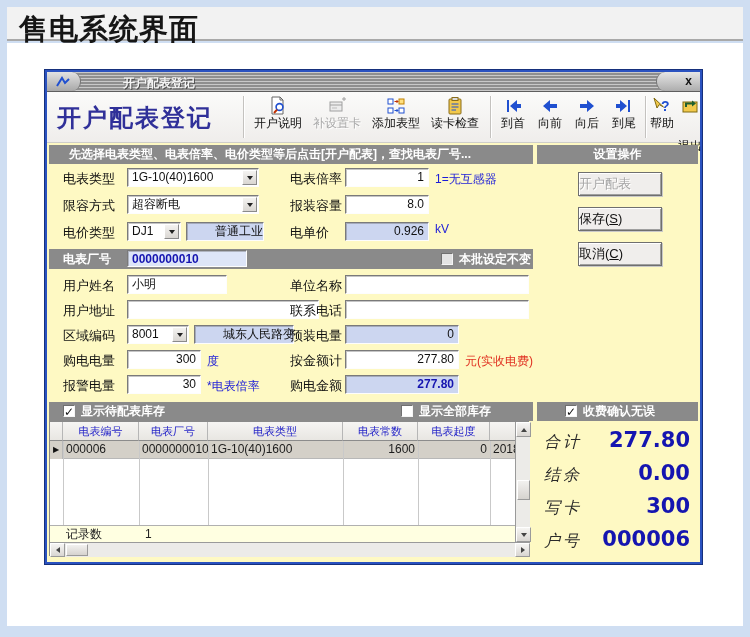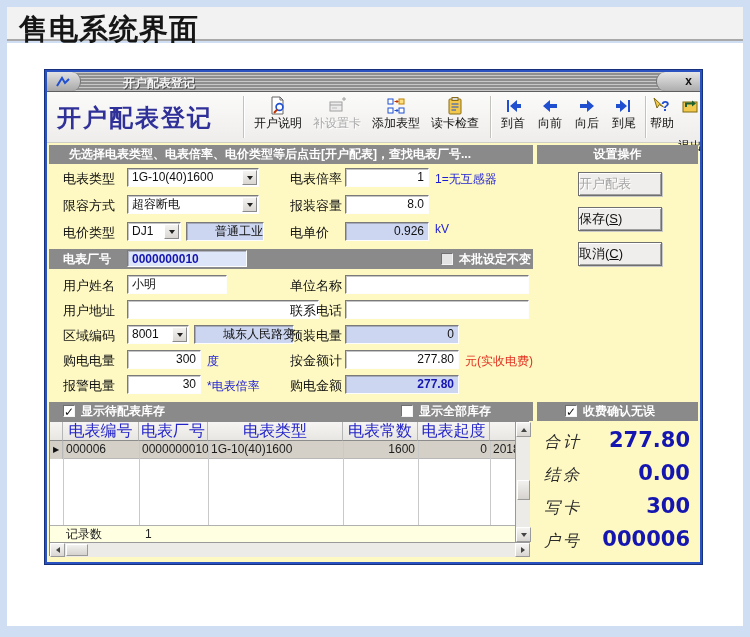--- a/index.html
+++ b/index.html
@@ -43,21 +43,21 @@
   .tri-down { width:0; height:0; border-left:3.5px solid transparent; border-right:3.5px solid transparent; border-top:4px solid #222; }
   .hint-blue { position:absolute; font-size:12px; color:#1c1cd8; white-space:nowrap; }
   .hint-red { position:absolute; font-size:12px; color:#e03020; white-space:nowrap; }
 
   .cb { display:inline-block; width:12px; height:12px; background:#ffffff; border:1px solid; border-color:#707070 #f5f5f5 #f5f5f5 #707070; vertical-align:middle; position:relative; cursor:pointer; }
   .cb.flat { background:#e4e4e4; }
   .cb-mark { position:absolute; left:0; top:-3px; font-family:"DejaVu Sans", sans-serif; font-size:12px; font-weight:bold; color:#111; }
 
   
   .tbl { position:absolute; left:2px; top:349px; width:480px; height:135px; background:#ffffff; border:1px solid #8a8a8a; }
-  .th { position:absolute; top:0; height:19px; background:linear-gradient(#f6f5f3,#e8e6e2); border-right:1px solid #b6b6b6; border-bottom:1px solid #8c8c8c; color:#2424c8; font-size:16px; text-align:center; line-height:18px; overflow:hidden; }
+  .th { position:absolute; top:0; height:19px; background:linear-gradient(#f6f5f3,#e8e6e2); border-right:1px solid #b6b6b6; border-bottom:1px solid #8c8c8c; color:#2424c8; font-size:11px; text-align:center; line-height:18px; overflow:hidden; }
   .trow { position:absolute; top:19px; height:18px; background:#d4d0c8; border-bottom:1px solid #b8b8b8; }
   .td { position:absolute; top:0; height:18px; font-size:12px; color:#1c1c1c; line-height:17px; padding:0 3px; overflow:hidden; white-space:nowrap; }
   .td.num { text-align:right; }
   .gline { position:absolute; top:19px; width:1px; background:#c9c9c9; }
   .tfoot { position:absolute; left:0; top:103px; width:465px; height:17px; background:#ffffe1; border-top:1px solid #b0b0b0; font-size:12px; color:#222; line-height:16px; }
   .selcell { position:absolute; left:0; top:0; width:13px; height:18px; border-right:1px solid #b8b8b8; background:#d4d0c8; font-size:8px; color:#111; text-align:center; line-height:17px; }
 
   .sbar { background:#ecebe8; position:absolute; }
   .sbtn { position:absolute; background:linear-gradient(#f6f5f3,#d9d6d2); border:1px solid #9a9a9a; border-top-color:#fff; border-left-color:#fff; display:flex; align-items:center; justify-content:center; cursor:pointer; }
   .sthumb { position:absolute; background:linear-gradient(#f2f1ef,#d6d3cf); border:1px solid #9a9a9a; border-top-color:#fff; border-left-color:#fff; cursor:grab; }

